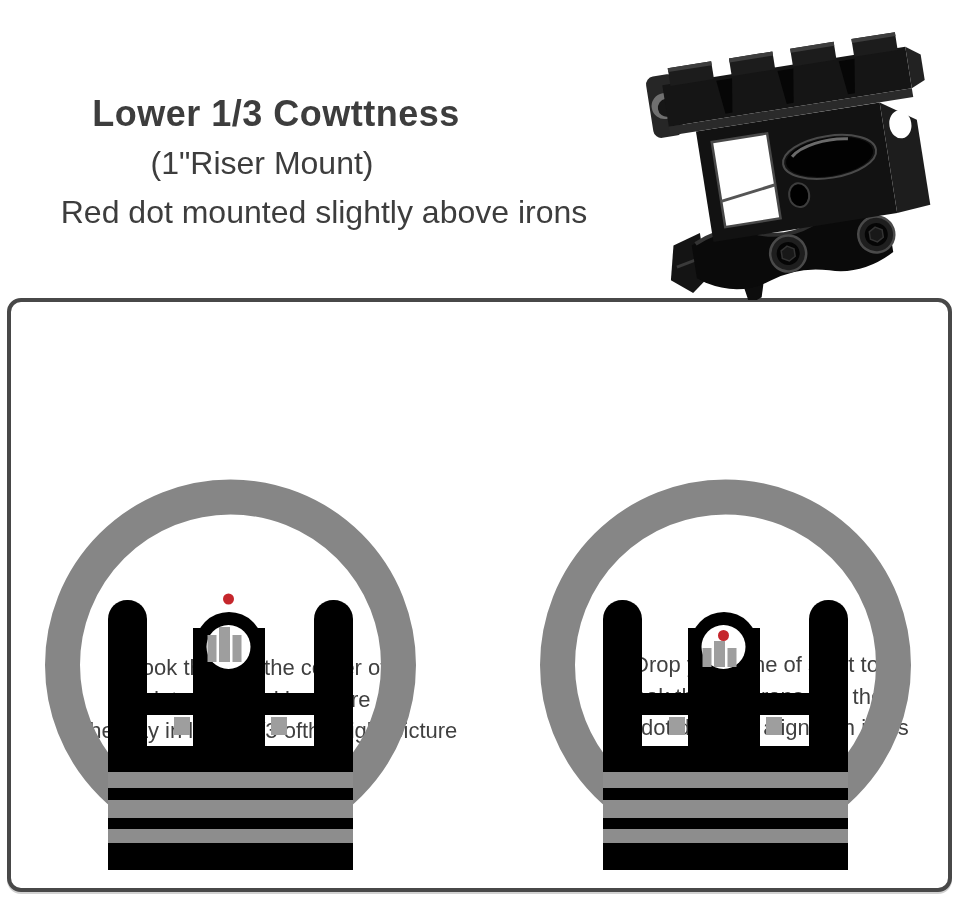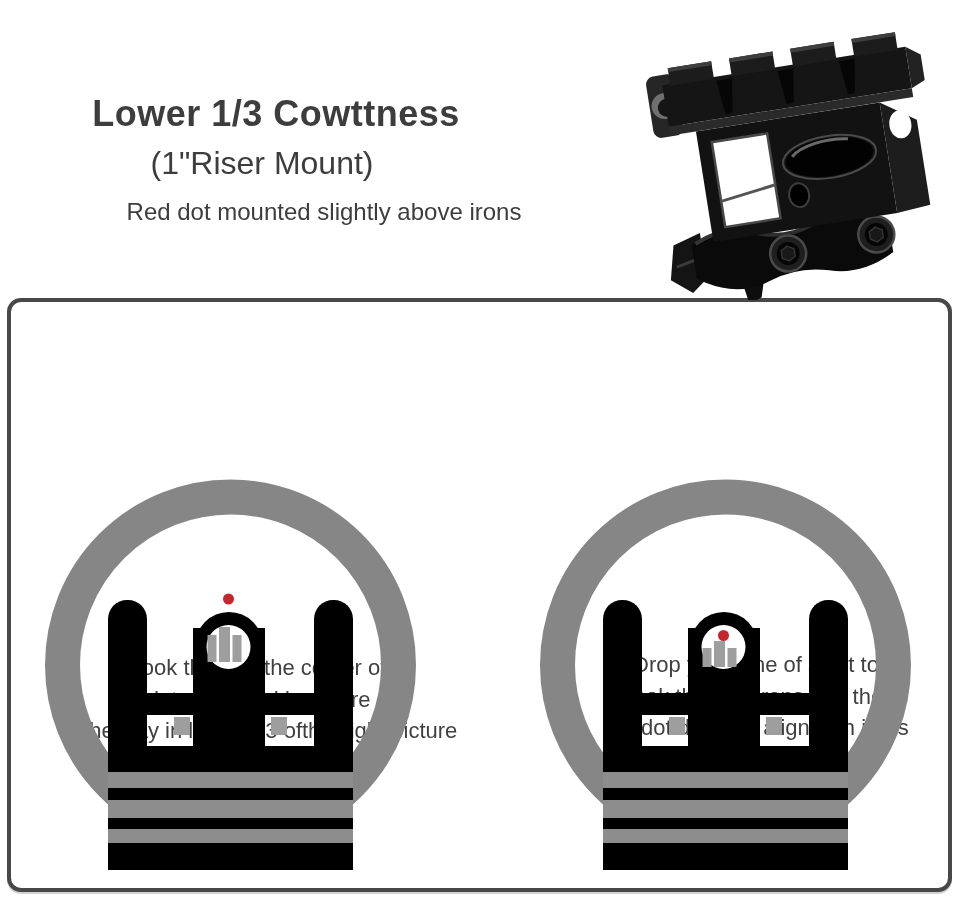--- a/index.html
+++ b/index.html
@@ -4,21 +4,21 @@
 <style>
   html,body{margin:0;padding:0;}
   body{
     width:963px;height:901px;position:relative;background:#ffffff;
     font-family:"Liberation Sans", sans-serif;color:#3d3d3d;overflow:hidden;
   }
   
   .header{position:absolute;top:92px;left:0;width:650px;text-align:center;}
   .header .title{font-size:36px;font-weight:bold;line-height:44px;margin:0 0 7px 0;position:relative;left:-49px;letter-spacing:0.5px;}
   .header .subtitle{font-size:32px;line-height:40px;margin:0 0 9px 0;position:relative;left:-63px;}
-  .header .tagline{font-size:24px;line-height:40px;margin:0;position:relative;left:-1px;}
+  .header .tagline{font-size:32px;line-height:40px;margin:0;position:relative;left:-1px;}
   
   .product{position:absolute;left:616px;top:0;width:348px;height:300px;z-index:5;}
   
   .panel{
     position:absolute;left:7px;top:298px;width:937px;height:586px;
     border:4px solid #484848;border-radius:14px;background:#ffffff;
     box-shadow:0 2px 0 rgba(0,0,0,0.18);
   }
   .caption{position:absolute;font-size:22px;line-height:31.5px;text-align:center;color:#3f3f3f;}
   .caption.left{left:12px;top:350px;width:470px;}

